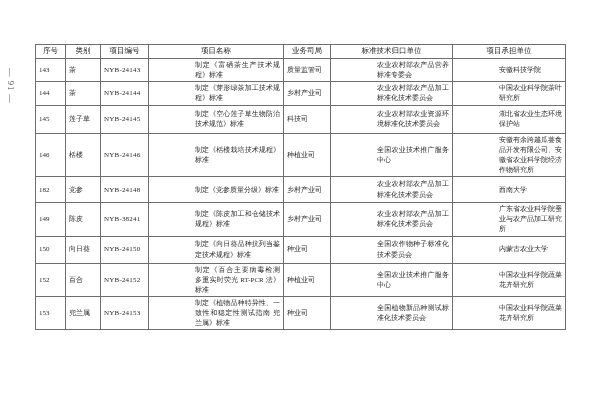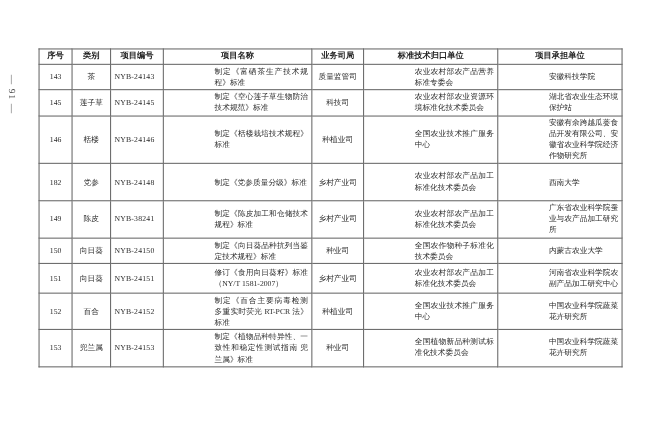--- a/index.html
+++ b/index.html
@@ -35,35 +35,35 @@
   .doc-table th, .doc-table td {
     border: 1px solid #6e6e6e;
     font-size: 7px;
     line-height: 1.45;
     padding: 1px 3px;
     vertical-align: middle;
     overflow: hidden;
     word-break: break-all;
   }
   .doc-table thead th {
-    font-weight: bold;
+    font-weight: normal;
     font-size: 7.5px;
     text-align: center;
     height: 14px;
     padding: 0 2px;
     color: #222;
   }
   .col-no    { width: 30px; }
   .col-cat   { width: 35px; }
   .col-code  { width: 48px; }
   .col-name  { width: 135px; }
   .col-bur   { width: 47px; }
   .col-tc    { width: 122px; }
   .col-und   { width: 113px; }
-  td.c { text-align: center; }
+  td.c { }
   td.l { text-align: justify; text-align-last: left; padding-left: 46px; }
   td.code-cell { font-family: "Liberation Serif", "DejaVu Serif", serif; letter-spacing: 0.2px; }
   
   tbody tr:nth-child(1)  { height: 22px; }
   tbody tr:nth-child(2)  { height: 22px; }
   tbody tr:nth-child(3)  { height: 28px; }
   tbody tr:nth-child(4)  { height: 34px; }
   tbody tr:nth-child(5)  { height: 26px; }
   tbody tr:nth-child(6)  { height: 23px; }
   tbody tr:nth-child(7)  { height: 27px; }
@@ -102,20 +102,29 @@
   <tr>
     <td class="c">143</td>
     <td class="c">茶</td>
     <td class="code-cell">NYB-24143</td>
     <td class="l">制定《富硒茶生产技术规程》标准</td>
     <td class="c">质量监管司</td>
     <td class="l">农业农村部农产品营养标准专委会</td>
     <td class="l">安徽科技学院</td>
   </tr>
 
+  <tr>
+    <td class="c">144</td>
+    <td class="c">茶</td>
+    <td class="code-cell">NYB-24144</td>
+    <td class="l">制定《芽形绿茶加工技术规程》标准</td>
+    <td class="c">乡村产业司</td>
+    <td class="l">农业农村部农产品加工标准化技术委员会</td>
+    <td class="l">中国农业科学院茶叶研究所</td>
+  </tr>
 
   <tr>
     <td class="c">145</td>
     <td class="c">莲子草</td>
     <td class="code-cell">NYB-24145</td>
     <td class="l">制定《空心莲子草生物防治技术规范》标准</td>
     <td class="c">科技司</td>
     <td class="l">农业农村部农业资源环境标准化技术委员会</td>
     <td class="l">湖北省农业生态环境保护站</td>
   </tr>
@@ -154,29 +163,20 @@
   <tr>
     <td class="c">150</td>
     <td class="c">向日葵</td>
     <td class="code-cell">NYB-24150</td>
     <td class="l">制定《向日葵品种抗列当鉴定技术规程》标准</td>
     <td class="c">种业司</td>
     <td class="l">全国农作物种子标准化技术委员会</td>
     <td class="l">内蒙古农业大学</td>
   </tr>
 
-  <tr>
-    <td class="c">151</td>
-    <td class="c">向日葵</td>
-    <td class="code-cell">NYB-24151</td>
-    <td class="l">修订《食用向日葵籽》标准（NY/T 1581-2007）</td>
-    <td class="c">乡村产业司</td>
-    <td class="l">农业农村部农产品加工标准化技术委员会</td>
-    <td class="l">河南省农业科学院农副产品加工研究中心</td>
-  </tr>
 
   <tr>
     <td class="c">152</td>
     <td class="c">百合</td>
     <td class="code-cell">NYB-24152</td>
     <td class="l">制定《百合主要病毒检测 多重实时荧光 RT-PCR 法》标准</td>
     <td class="c">种植业司</td>
     <td class="l">全国农业技术推广服务中心</td>
     <td class="l">中国农业科学院蔬菜花卉研究所</td>
   </tr>

